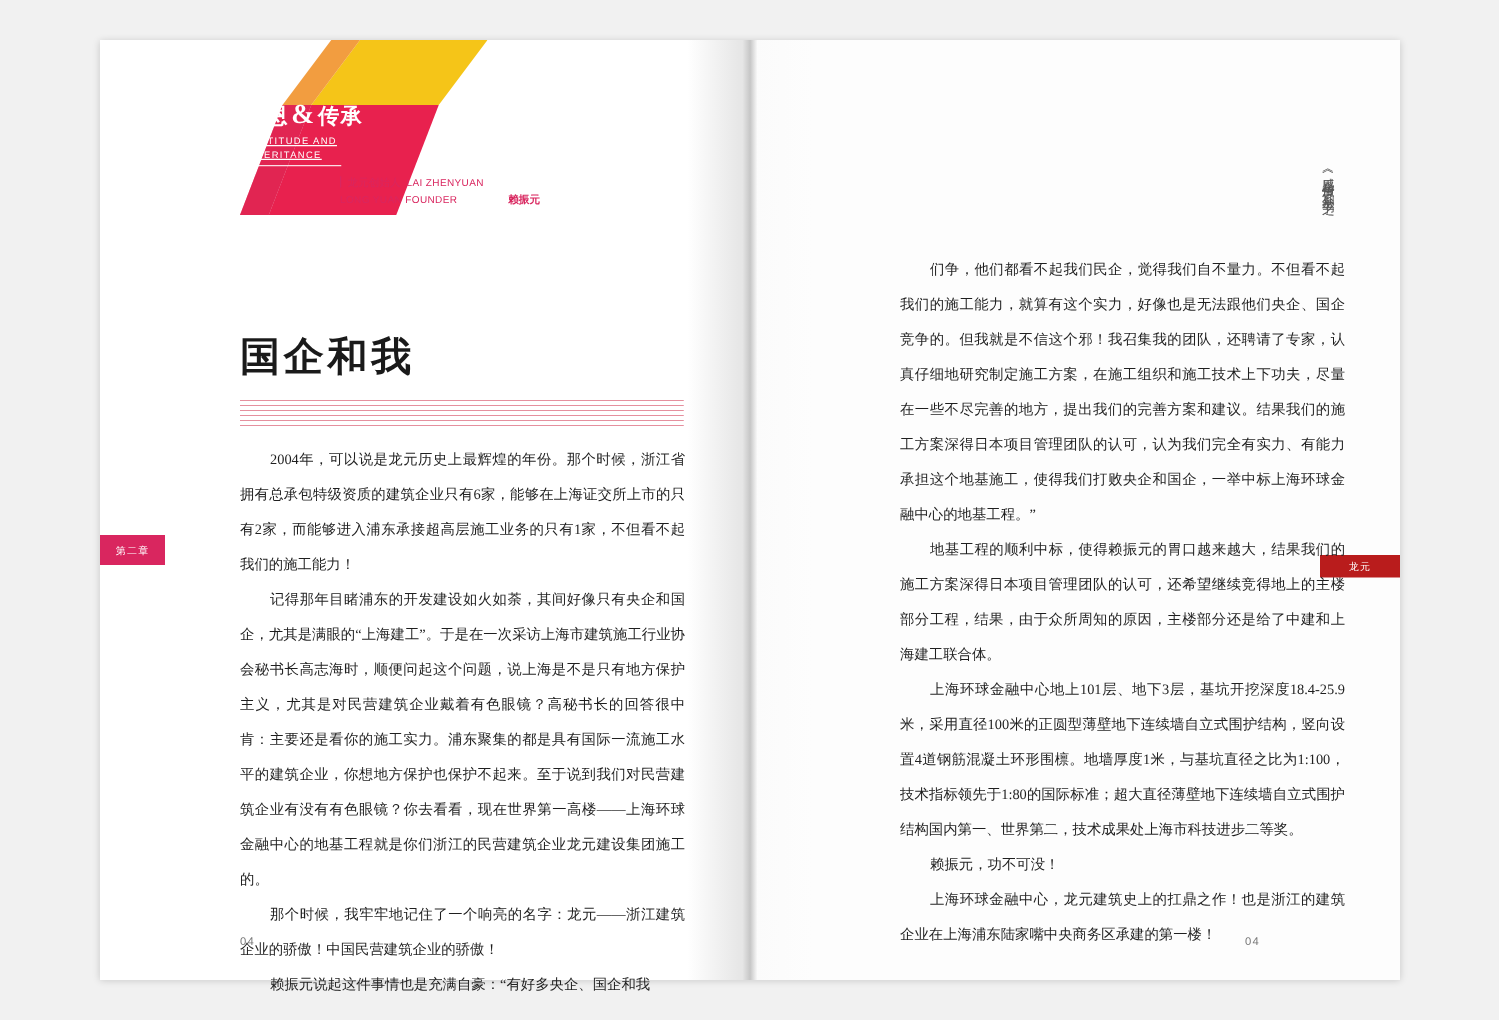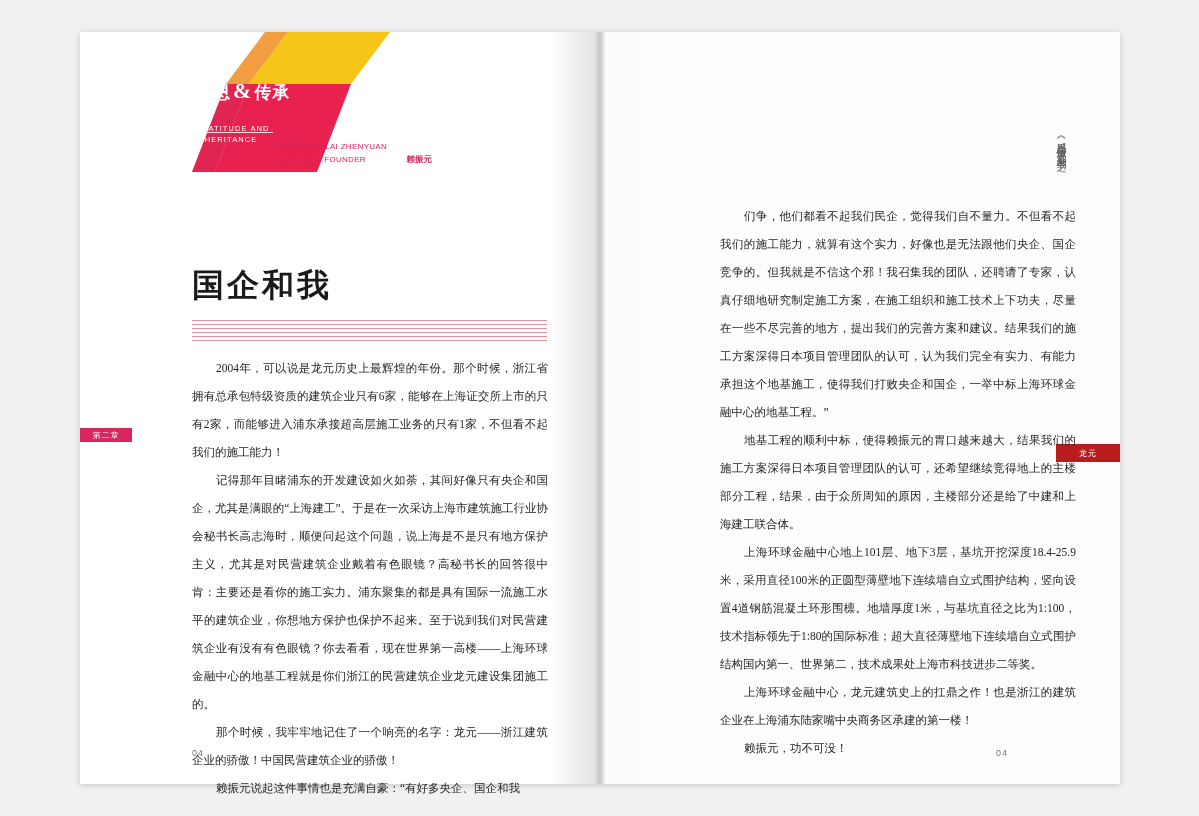--- a/index.html
+++ b/index.html
@@ -73,26 +73,27 @@
     font-weight: bold;
     letter-spacing: 1px;
     line-height: 1;
   }
   .mast-cn .amp {
     font-size: 22px;
     font-family: "Liberation Serif", serif;
     padding: 0 2px;
   }
   .mast-en {
-    margin-top: 22px;
+    margin-top: 6px;
     font-family: "Liberation Sans", sans-serif;
     font-size: 7.5px;
     letter-spacing: 1.1px;
     line-height: 1.45;
     color: #ffffff;
+    text-decoration: underline;
   }
   .mast-rule {
     position: absolute;
     left: 26px;
     top: 100px;
     width: 92px;
     height: 1px;
     background: rgba(255,255,255,0.85);
   }
   .byline {
@@ -177,21 +178,21 @@
   .body-right p {
     margin: 0;
     text-indent: 24px;
   }
   
   .tab-left {
     position: absolute;
     left: 0px;
     top: 396px;
     width: 52px;
-    height: 14px;
+    height: 24px;
     background: #d9265f;
     color: #ffffff;
     font-family: "Liberation Sans", sans-serif;
     font-size: 8px;
     letter-spacing: 1px;
     display: flex;
     align-items: center;
     justify-content: center;
   }
   .tab-right {
@@ -291,20 +292,20 @@
     <div class="page page-right">
       <div class="series-vertical">《感恩与传承》系列丛书之一</div>
       <div class="tab-right">龙元</div>
       <div class="folio folio-right">04</div>
     </div>
 
     <div class="body-right">
       <p>们争，他们都看不起我们民企，觉得我们自不量力。不但看不起我们的施工能力，就算有这个实力，好像也是无法跟他们央企、国企竞争的。但我就是不信这个邪！我召集我的团队，还聘请了专家，认真仔细地研究制定施工方案，在施工组织和施工技术上下功夫，尽量在一些不尽完善的地方，提出我们的完善方案和建议。结果我们的施工方案深得日本项目管理团队的认可，认为我们完全有实力、有能力承担这个地基施工，使得我们打败央企和国企，一举中标上海环球金融中心的地基工程。”</p>
       <p>地基工程的顺利中标，使得赖振元的胃口越来越大，结果我们的施工方案深得日本项目管理团队的认可，还希望继续竞得地上的主楼部分工程，结果，由于众所周知的原因，主楼部分还是给了中建和上海建工联合体。</p>
       <p>上海环球金融中心地上101层、地下3层，基坑开挖深度18.4-25.9米，采用直径100米的正圆型薄壁地下连续墙自立式围护结构，竖向设置4道钢筋混凝土环形围檩。地墙厚度1米，与基坑直径之比为1:100，技术指标领先于1:80的国际标准；超大直径薄壁地下连续墙自立式围护结构国内第一、世界第二，技术成果处上海市科技进步二等奖。</p>
+      <p>赖振元，功不可没！</p>
       <p>上海环球金融中心，龙元建筑史上的扛鼎之作！也是浙江的建筑企业在上海浦东陆家嘴中央商务区承建的第一楼！</p>
-      <p>赖振元，功不可没！</p>
     </div>
 
     <div class="gutter"></div>
   </div>
 
 </div>
 
 </body></html>

